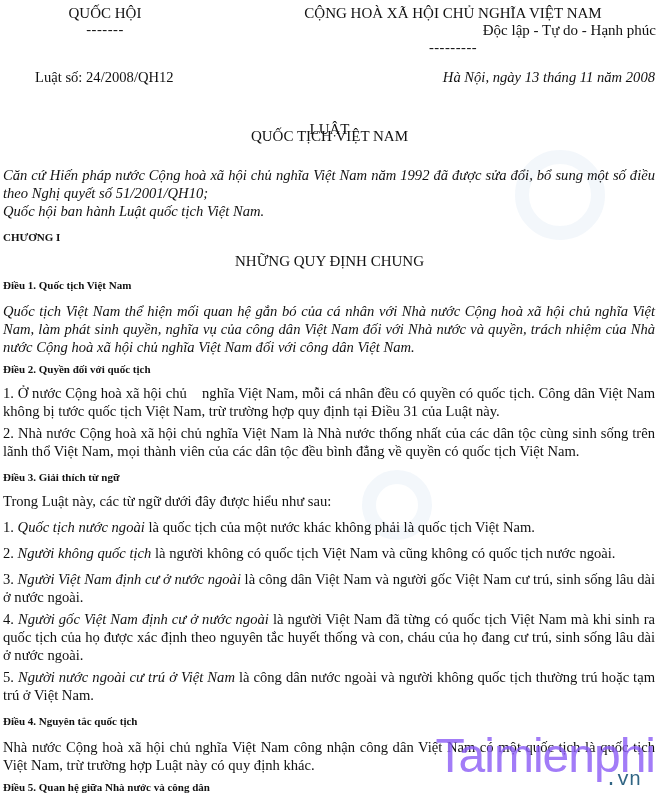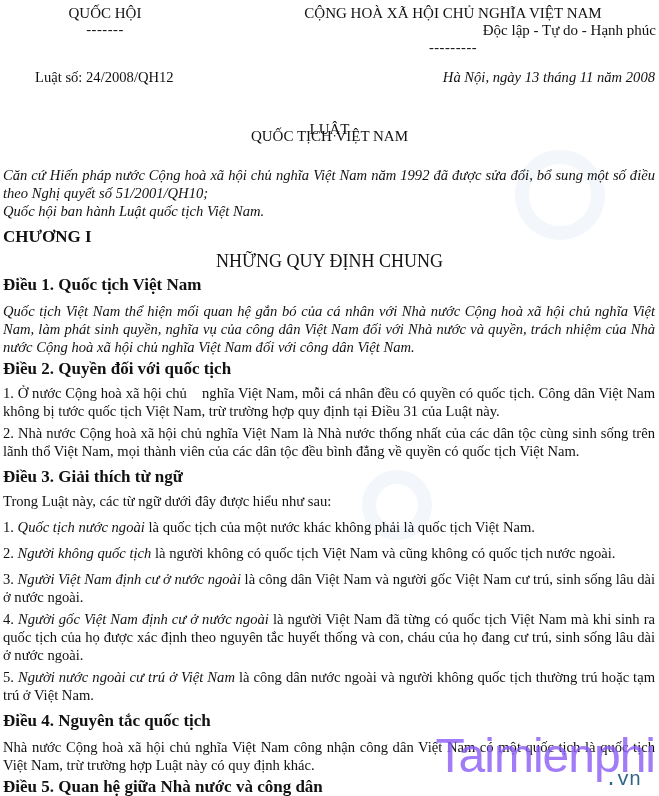--- a/index.html
+++ b/index.html
@@ -28,21 +28,21 @@
     #law-number { left: 35px; top: 68px; }
     #place-date { right: 4px; top: 68px; }
 
     #title { left: 0; width: 659px; top: 120px; text-align: center; font-size: 15px; }
     #subtitle { left: 0; width: 659px; top: 127px; text-align: center; font-size: 15px; }
 
     .para {
       position: absolute; left: 3px; width: 652px;
       white-space: normal; text-align: justify;
     }
-    .head { position: absolute; left: 3px; white-space: nowrap; font-weight: bold; font-size: 17px; }
+    .head { position: absolute; left: 3px; white-space: nowrap; font-weight: bold; font-size: 11px; }
 
     
     .wm-bg {
       position: absolute; border-radius: 50%;
       border: 14px solid #eef4f9; opacity: 0.7; z-index: 0;
     }
     .logo {
       position: absolute; right: 4px; top: 732px; z-index: 2;
       font-family: "Liberation Sans", "DejaVu Sans", sans-serif;
       color: #8b5cf6; font-size: 48px; line-height: 48px;
@@ -73,21 +73,21 @@
   <div id="law-number" class="abs">Luật số: 24/2008/QH12</div>
   <div id="place-date" class="abs ital">Hà Nội, ngày 13 tháng 11 năm 2008</div>
 
   <div id="title" class="abs bold">LUẬT</div>
   <div id="subtitle" class="abs">QUỐC TỊCH VIỆT NAM</div>
 
   <div class="para ital" style="top:166px;">Căn cứ Hiến pháp nước Cộng hoà xã hội chủ nghĩa Việt Nam năm 1992 đã được sửa đổi, bổ sung một số điều theo Nghị quyết số 51/2001/QH10;</div>
   <div class="para ital" style="top:202px;">Quốc hội ban hành Luật quốc tịch Việt Nam.</div>
 
   <div class="head" style="top:228px;">CHƯƠNG I</div>
-  <div class="abs bold center" style="left:0; width:659px; top:252px; font-size:18px;">NHỮNG QUY ĐỊNH CHUNG</div>
+  <div class="abs bold center" style="left:0; width:659px; top:252px; font-size:15px;">NHỮNG QUY ĐỊNH CHUNG</div>
 
   <div class="head" style="top:276px;">Điều 1. Quốc tịch Việt Nam</div>
   <div class="para" style="top:302px;font-style:italic;">Quốc tịch Việt Nam thể hiện mối quan hệ gắn bó của cá nhân với Nhà nước Cộng hoà xã hội chủ nghĩa Việt Nam, làm phát sinh quyền, nghĩa vụ của công dân Việt Nam đối với Nhà nước và quyền, trách nhiệm của Nhà nước Cộng hoà xã hội chủ nghĩa Việt Nam đối với công dân Việt Nam.</div>
 
   <div class="head" style="top:360px;">Điều 2. Quyền đối với quốc tịch</div>
   <div class="para" style="top:384px; white-space:pre-wrap;">1. Ở nước Cộng hoà xã hội chủ    nghĩa Việt Nam, mỗi cá nhân đều có quyền có quốc tịch. Công dân Việt Nam không bị tước quốc tịch Việt Nam, trừ trường hợp quy định tại Điều 31 của Luật này.</div>
   <div class="para" style="top:424px;">2. Nhà nước Cộng hoà xã hội chủ nghĩa Việt Nam là Nhà nước thống nhất của các dân tộc cùng sinh sống trên lãnh thổ Việt Nam, mọi thành viên của các dân tộc đều bình đẳng về quyền có quốc tịch Việt Nam.</div>
 
   <div class="head" style="top:468px;">Điều 3. Giải thích từ ngữ</div>
   <div class="para" style="top:492px;">Trong Luật này, các từ ngữ dưới đây được hiểu như sau:</div>

